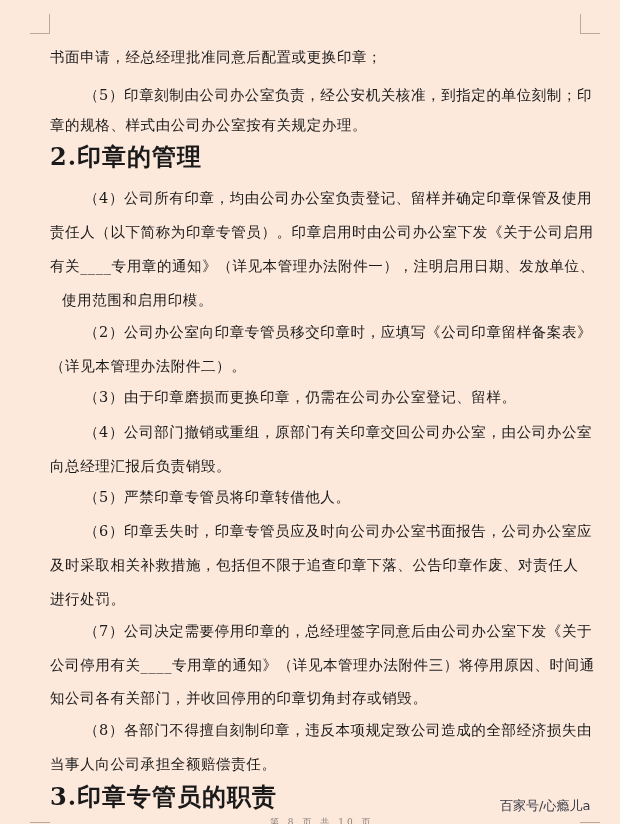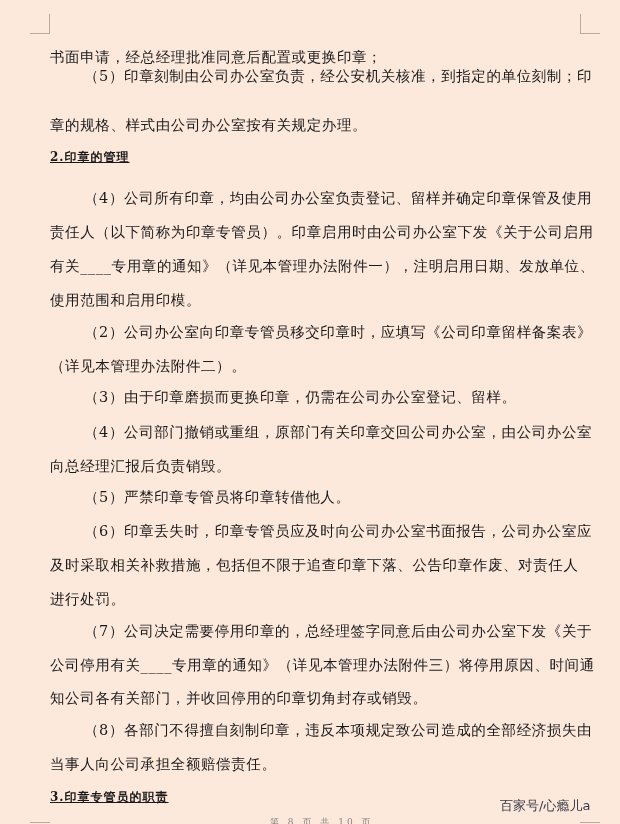--- a/index.html
+++ b/index.html
@@ -12,23 +12,22 @@
   }
   .page { position:absolute; left:0; top:0; width:620px; height:824px; }
   .crop { position:absolute; background:#b9aaa0; }
   .content { position:absolute; left:50px; top:45px; width:530px; }
   .line {
     position:absolute; left:0; font-size:14.5px; white-space:nowrap;
     letter-spacing:0.6px; line-height:20px;
   }
   .indent { left:34px; }
   .heading {
-    position:absolute; left:0; font-size:12px; font-weight:bold; line-height:24px;
+    position:absolute; left:0; font-size:24px; font-weight:bold; line-height:24px;
     letter-spacing:1px;
-    text-decoration:underline;
   }
   .footer {
     position:absolute; left:270px; top:816px; font-size:9px; color:#8a7f7a;
     letter-spacing:3px;
   }
   .watermark {
     position:absolute; left:500px; top:797px; font-size:13px; color:#0f172a;
     opacity:0.85; font-family:"DejaVu Sans", sans-serif;
   }
 </style>
@@ -39,29 +38,29 @@
 
   <div class="crop" style="left:49px;top:14px;width:1px;height:20px;"></div>
   <div class="crop" style="left:30px;top:33px;width:20px;height:1px;"></div>
   <div class="crop" style="left:580px;top:14px;width:1px;height:20px;"></div>
   <div class="crop" style="left:580px;top:33px;width:20px;height:1px;"></div>
   <div class="crop" style="left:30px;top:822px;width:20px;height:1px;"></div>
   <div class="crop" style="left:580px;top:822px;width:20px;height:1px;"></div>
 
   <div class="content">
     <div class="line" style="top:2px;">书面申请，经总经理批准同意后配置或更换印章；</div>
-    <div class="line indent" style="top:21px;">（5）印章刻制由公司办公室负责，经公安机关核准，到指定的单位刻制；印</div>
+    <div class="line indent" style="top:40px;">（5）印章刻制由公司办公室负责，经公安机关核准，到指定的单位刻制；印</div>
     <div class="line" style="top:70px;">章的规格、样式由公司办公室按有关规定办理。</div>
 
     <div class="heading" style="top:100px;">2.印章的管理</div>
 
     <div class="line indent" style="top:143px;">（4）公司所有印章，均由公司办公室负责登记、留样并确定印章保管及使用</div>
     <div class="line" style="top:177px;">责任人（以下简称为印章专管员）。印章启用时由公司办公室下发《关于公司启用</div>
     <div class="line" style="top:211px;">有关____专用章的通知》（详见本管理办法附件一），注明启用日期、发放单位、</div>
-    <div class="line" style="top:245px;">使用范围和启用印模。</div>
+    <div class="line" style="top:245px;margin-left:12px;">使用范围和启用印模。</div>
     <div class="line indent" style="top:277px;">（2）公司办公室向印章专管员移交印章时，应填写《公司印章留样备案表》</div>
     <div class="line" style="top:311px;text-align:center;">（详见本管理办法附件二）。</div>
     <div class="line indent" style="top:342px;text-align:right;">（3）由于印章磨损而更换印章，仍需在公司办公室登记、留样。</div>
     <div class="line indent" style="top:377px;">（4）公司部门撤销或重组，原部门有关印章交回公司办公室，由公司办公室</div>
     <div class="line" style="top:411px;">向总经理汇报后负责销毁。</div>
     <div class="line indent" style="top:442px;">（5）严禁印章专管员将印章转借他人。</div>
     <div class="line indent" style="top:476px;">（6）印章丢失时，印章专管员应及时向公司办公室书面报告，公司办公室应</div>
     <div class="line" style="top:510px;">及时采取相关补救措施，包括但不限于追查印章下落、公告印章作废、对责任人</div>
     <div class="line" style="top:544px;">进行处罚。</div>
     <div class="line indent" style="top:576px;">（7）公司决定需要停用印章的，总经理签字同意后由公司办公室下发《关于</div>

